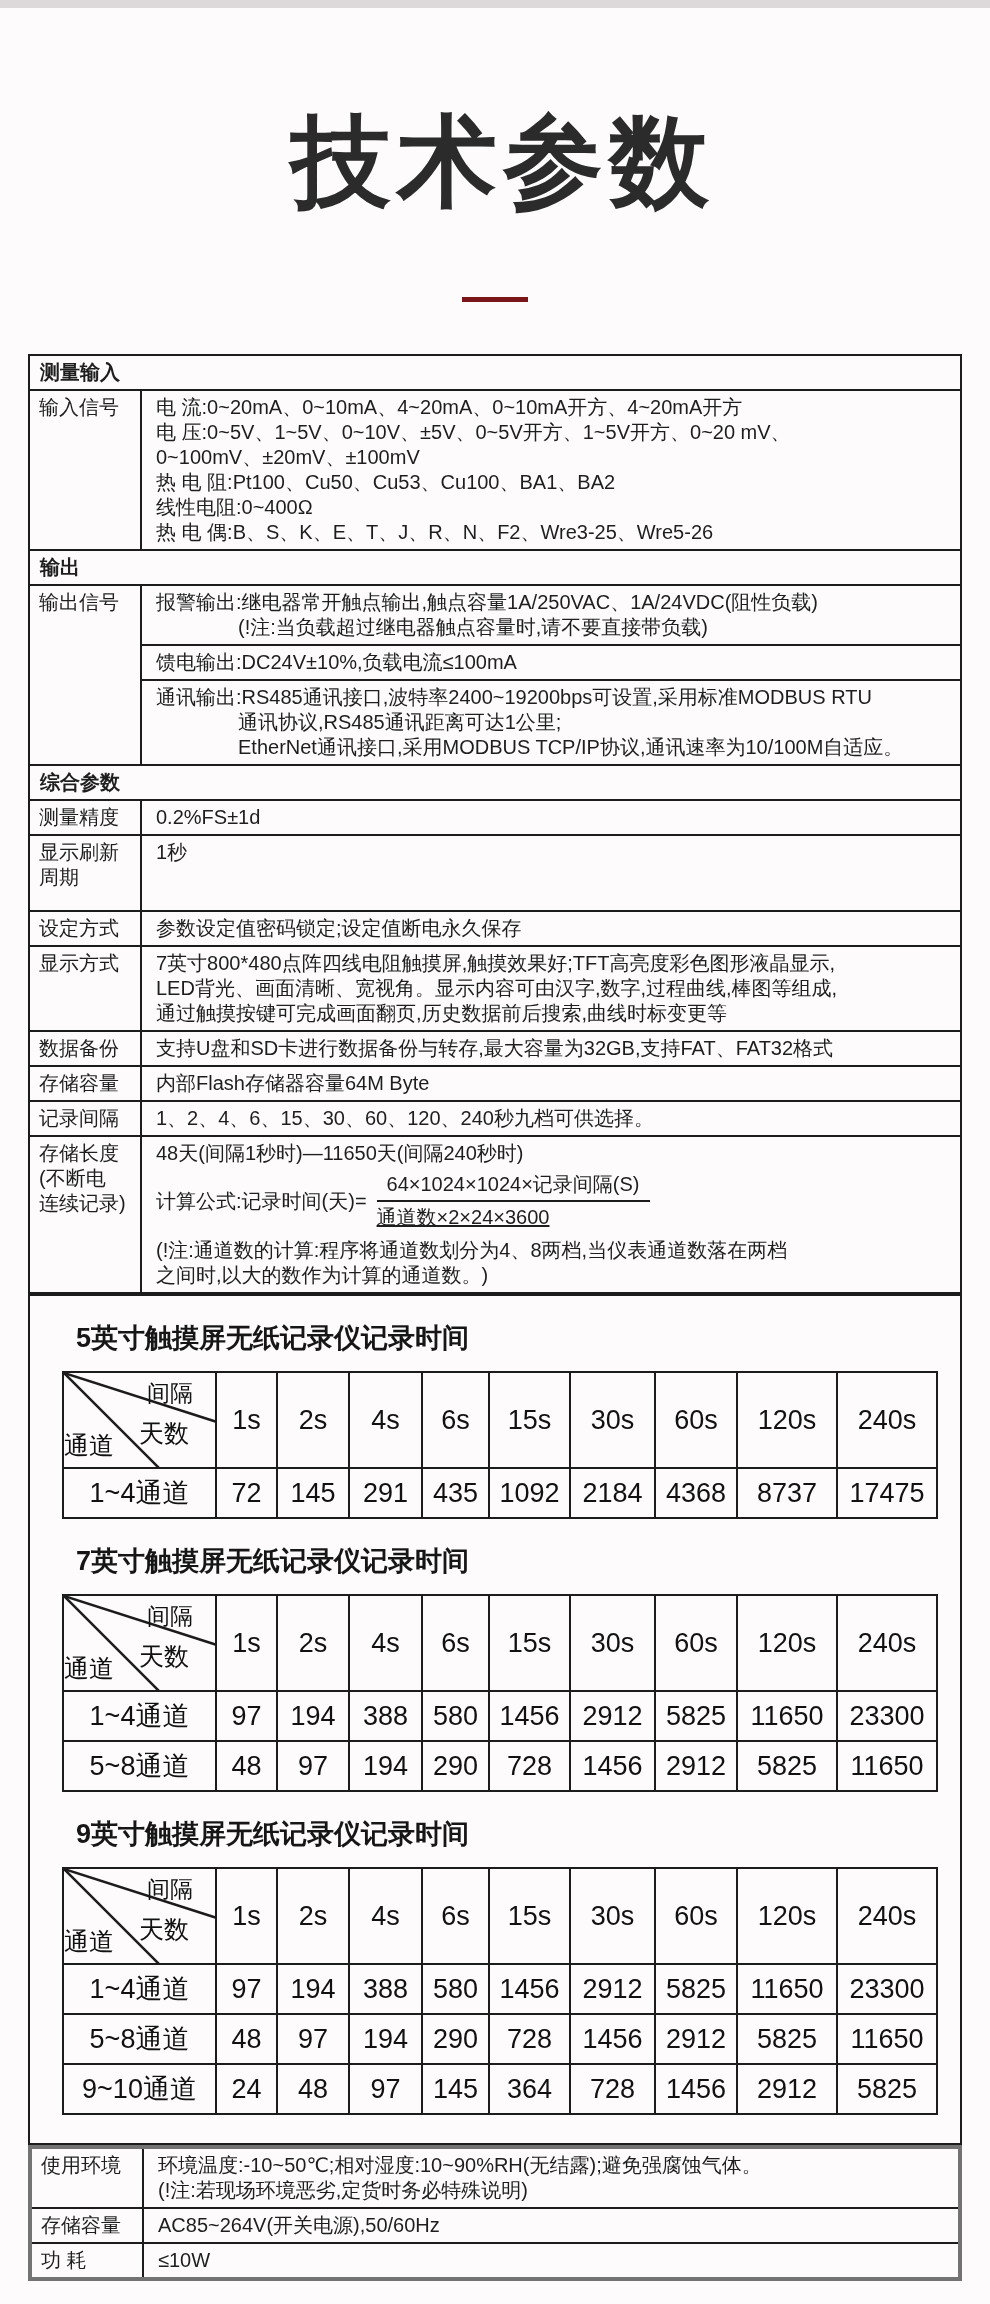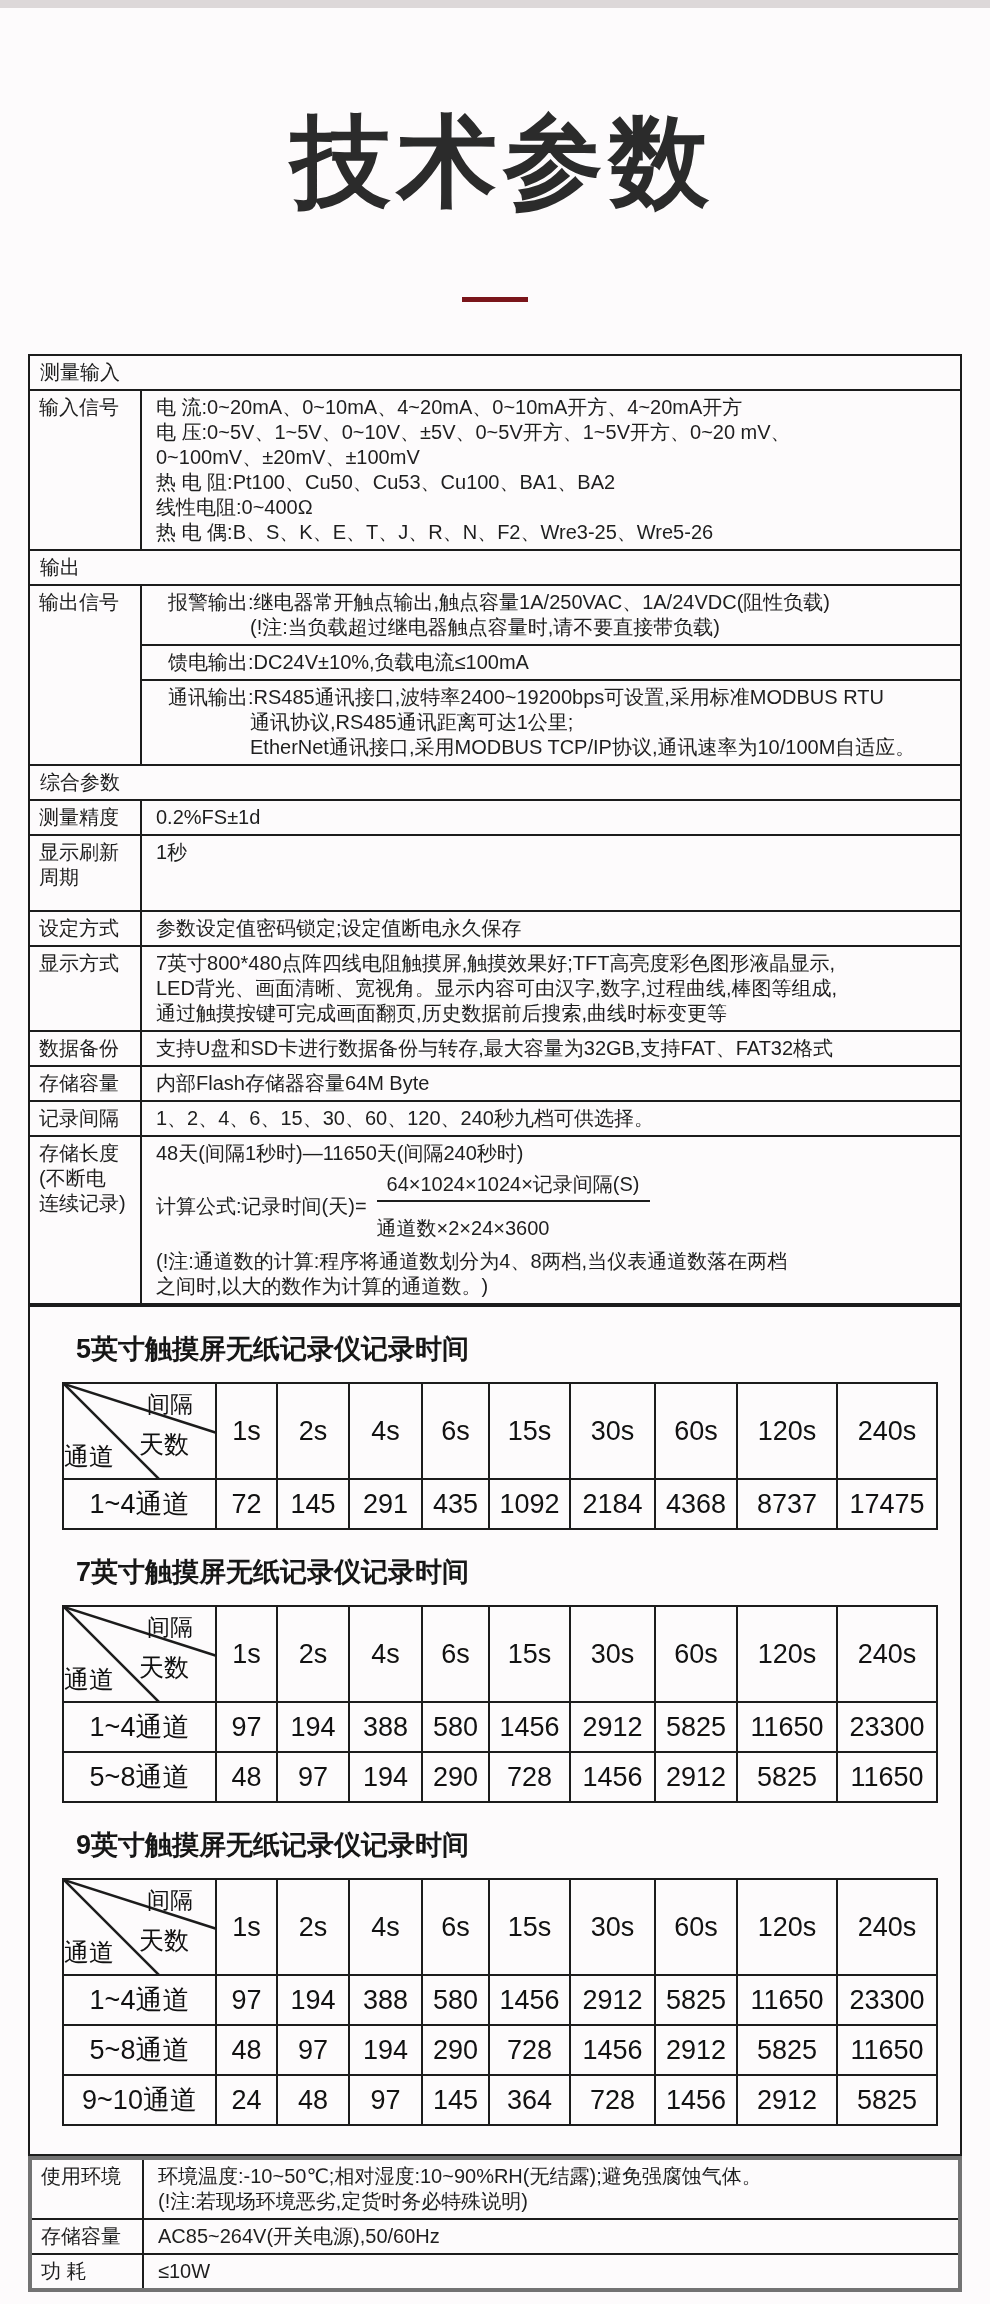--- a/index.html
+++ b/index.html
@@ -15,35 +15,35 @@
   }
   .red-divider{width:66px;height:5px;background:#7a151a;margin:78px auto 0 auto;}
 
   
   .spec-table{
     width:934px;margin:52px auto 0 auto;border:2px solid #1c1c1c;box-sizing:border-box;
     font-size:20px;line-height:25px;
   }
   .srow{display:flex;border-top:2px solid #1c1c1c;}
   .srow:first-child{border-top:none;}
-  .sheader{padding:4px 10px;font-size:20px;}
+  .sheader{padding:4px 10px;font-size:20px;font-weight:bold;}
   .slabel{
     flex:0 0 112px;box-sizing:border-box;border-right:2px solid #1c1c1c;
     padding:4px 4px 4px 9px;
   }
   .svalue{flex:1;padding:4px 8px 4px 14px;}
   .svalue-stack{flex:1;display:flex;flex-direction:column;padding:0;}
-  .sub{padding:4px 8px 4px 26px;border-top:2px solid #1c1c1c;}
+  .sub{padding:4px 8px 4px 14px;border-top:2px solid #1c1c1c;}
   .sub:first-child{border-top:none;}
   .indent{padding-left:82px;}
   .tall{min-height:74px;}
   .formula-row{display:flex;align-items:center;margin:6px 0 8px 0;}
   .frac{display:inline-flex;flex-direction:column;text-align:left;margin-left:10px;}
   .frac .num{border-bottom:2px solid #1c1c1c;padding:0 10px 3px 10px;}
-  .frac .den{padding-top:14px;}
+  .frac .den{padding-top:3px;text-decoration:underline;}
 
   
   .tables-box{
     width:934px;margin:0 auto;border:2px solid #1c1c1c;box-sizing:border-box;
     padding-bottom:28px;
   }
   .rt-title{font-size:27px;font-weight:600;margin:24px 0 15px 46px;color:#161616;}
   table.rt{border-collapse:collapse;table-layout:fixed;margin-left:32px;}
   table.rt td{
     border:2px solid #1c1c1c;text-align:center;vertical-align:middle;

